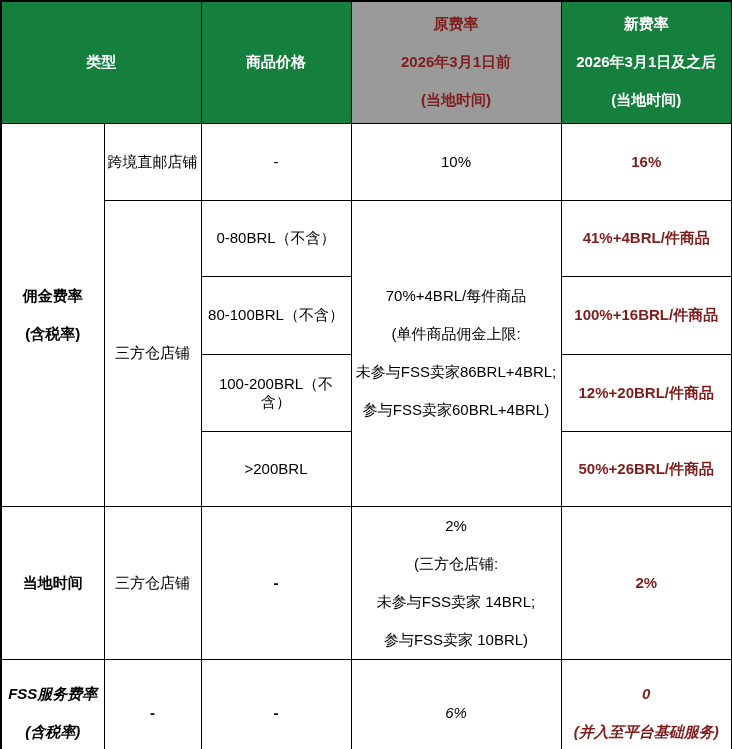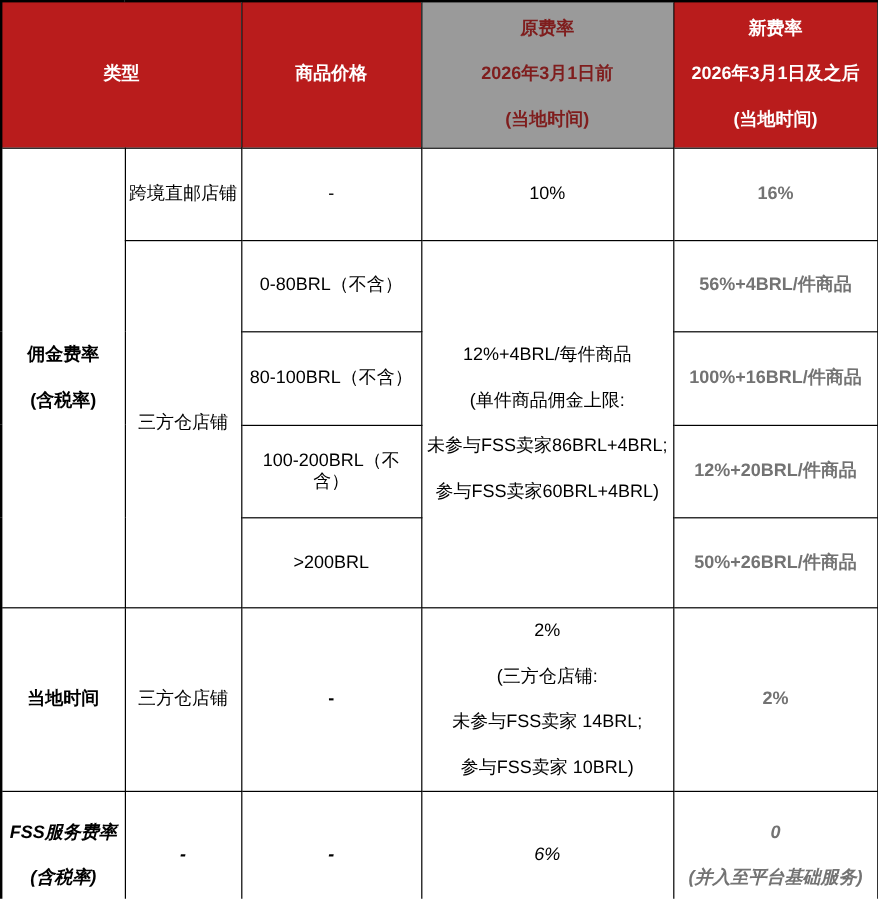--- a/index.html
+++ b/index.html
@@ -27,31 +27,31 @@
   th, td {
     border: 1px solid #000000;
     padding: 0 3px;
     text-align: center;
     vertical-align: middle;
     font-weight: normal;
     line-height: 18px;
     overflow: hidden;
   }
   th.hdr-orange {
-    background: #b91c1c;
+    background: #15803d;
     color: #ffffff;
     font-weight: bold;
   }
   th.hdr-gray {
     background: #9A9A9A;
     color: #7f1d1d;
     font-weight: bold;
   }
   td.red {
-    color: #737373;
+    color: #7f1d1d;
     font-weight: bold;
     margin-top: 33px;
   }
   td.bold {
     font-weight: bold;
     text-align: center;
   }
   .lines {
     display: flex;
     flex-direction: column;
@@ -115,27 +115,27 @@
     <td>-</td>
     <td>10%</td>
     <td class="red">16%</td>
   </tr>
 
   <tr class="r2">
     <td rowspan="4">三方仓店铺</td>
     <td>0-80BRL（不含）</td>
     <td rowspan="4">
       <div class="lines">
-        <span>12%+4BRL/每件商品</span>
+        <span>70%+4BRL/每件商品</span>
         <span>(单件商品佣金上限:</span>
         <span>未参与FSS卖家86BRL+4BRL;</span>
         <span>参与FSS卖家60BRL+4BRL)</span>
       </div>
     </td>
-    <td class="red">56%+4BRL/件商品</td>
+    <td class="red">41%+4BRL/件商品</td>
   </tr>
 
   <tr class="r3">
     <td>80-100BRL（不含）</td>
     <td class="red">100%+16BRL/件商品</td>
   </tr>
 
   <tr class="r4">
     <td>100-200BRL（不含）</td>
     <td class="red">12%+20BRL/件商品</td>

